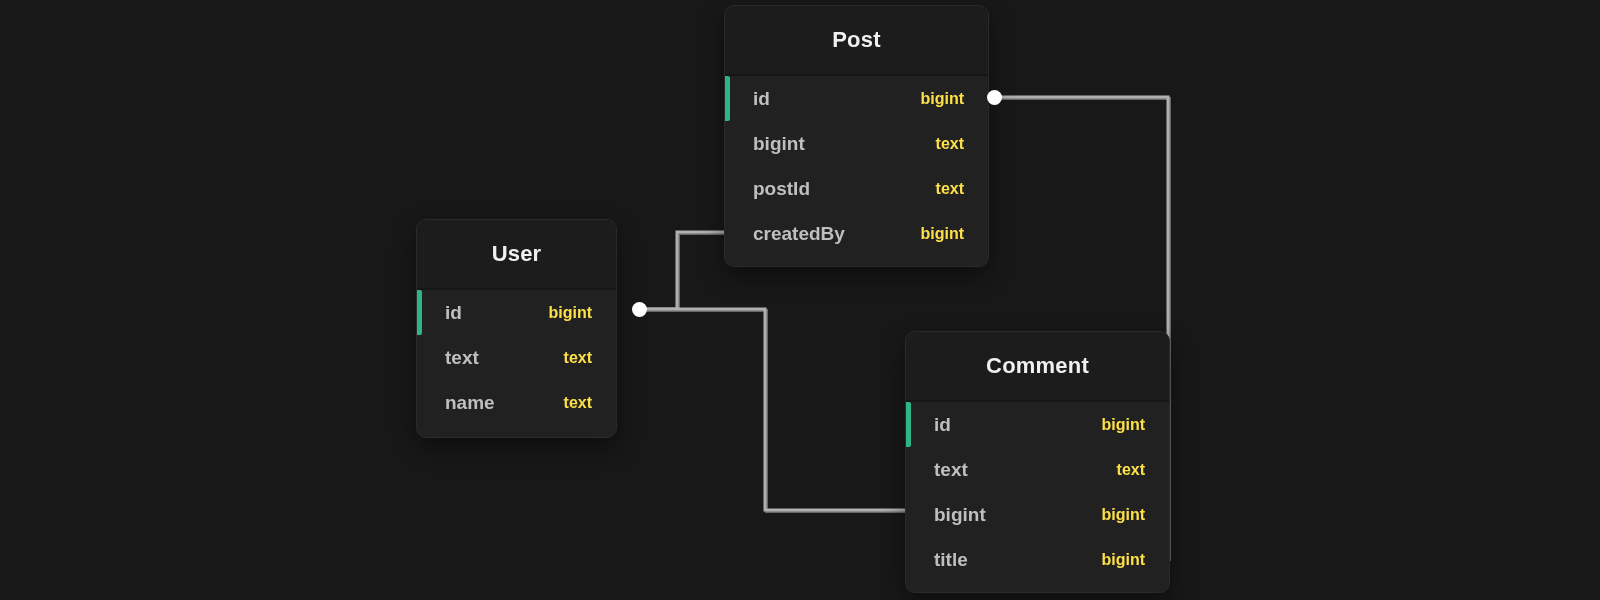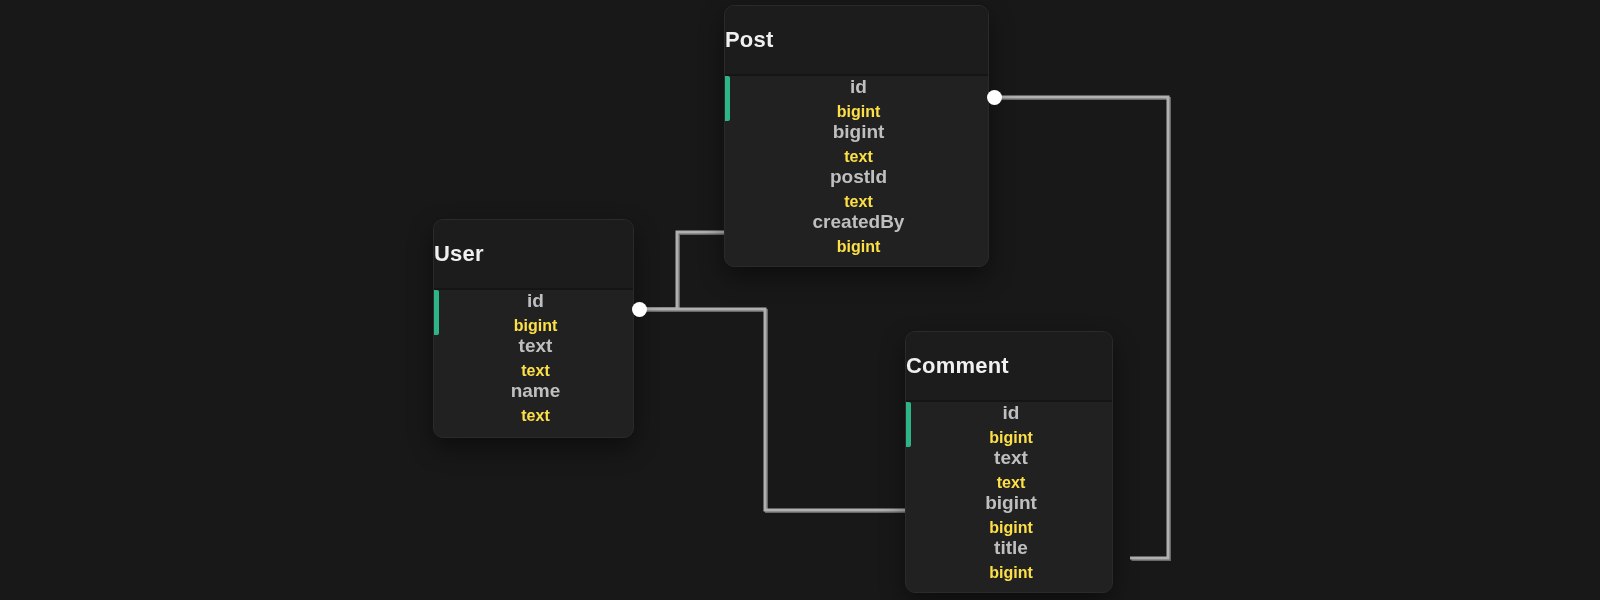--- a/index.html
+++ b/index.html
@@ -30,37 +30,37 @@
     box-shadow: 0 10px 24px rgba(0,0,0,0.45);
     box-sizing: border-box;
     overflow: hidden;
   }
   .table-header {
     height: 70px;
     background: #1c1c1c;
     border-bottom: 2px solid #151515;
     display: flex;
     align-items: center;
+    justify-content: center;
     box-sizing: border-box;
   }
   .table-title {
     color: #f0f0f0;
     font-size: 22px;
     font-weight: 700;
     letter-spacing: 0.2px;
   }
   .column-row {
     position: relative;
     height: 45px;
     display: flex;
     align-items: center;
     justify-content: space-between;
     padding: 0 24px 0 28px;
     box-sizing: border-box;
-    flex-direction: column;
   }
   .field-name {
     color: #bfbfbf;
     font-size: 19px;
     font-weight: 700;
   }
   .field-type {
     color: #fde047;
     font-size: 16px;
     font-weight: 700;
@@ -110,40 +110,40 @@
       <div class="column-row">
         <span class="field-name">postId</span>
         <span class="field-type">text</span>
       </div>
       <div class="column-row">
         <span class="field-name">createdBy</span>
         <span class="field-type">bigint</span>
       </div>
     </div>
     <div class="connector" style="left: 986.5px; top: 89.5px; background: rgb(255, 255, 255);"></div>
-    <div class="table" style="left: 433px; top: 219px; width: 201px; height: 219px;">
+    <div class="table" style="left: 416px; top: 219px; width: 201px; height: 219px;">
       <div class="table-header">
         <div class="table-title">User</div>
       </div>
       <div class="column-row">
         <div class="pk-bar" style="background: rgb(45, 181, 136);"></div>
         <span class="field-name">id</span>
         <span class="field-type">bigint</span>
       </div>
       <div class="column-row">
         <span class="field-name">text</span>
         <span class="field-type">text</span>
       </div>
       <div class="column-row">
         <span class="field-name">name</span>
         <span class="field-type">text</span>
       </div>
     </div>
     <div class="connector" style="left: 631.5px; top: 301.5px; background: rgb(255, 255, 255);"></div>
-    <div class="table" style="left: 905px; top: 331px; width: 208px; height: 262px;">
+    <div class="table" style="left: 905px; top: 331px; width: 265px; height: 262px;">
       <div class="table-header">
         <div class="table-title">Comment</div>
       </div>
       <div class="column-row">
         <div class="pk-bar" style="background: rgb(45, 181, 136);"></div>
         <span class="field-name">id</span>
         <span class="field-type">bigint</span>
       </div>
       <div class="column-row">
         <span class="field-name">text</span>

